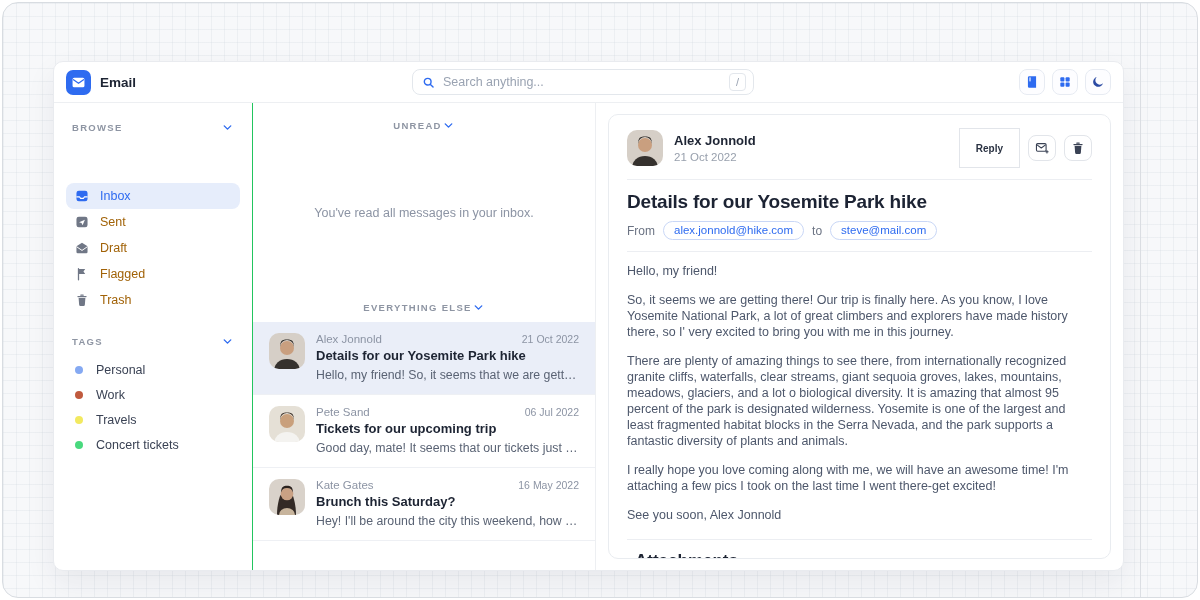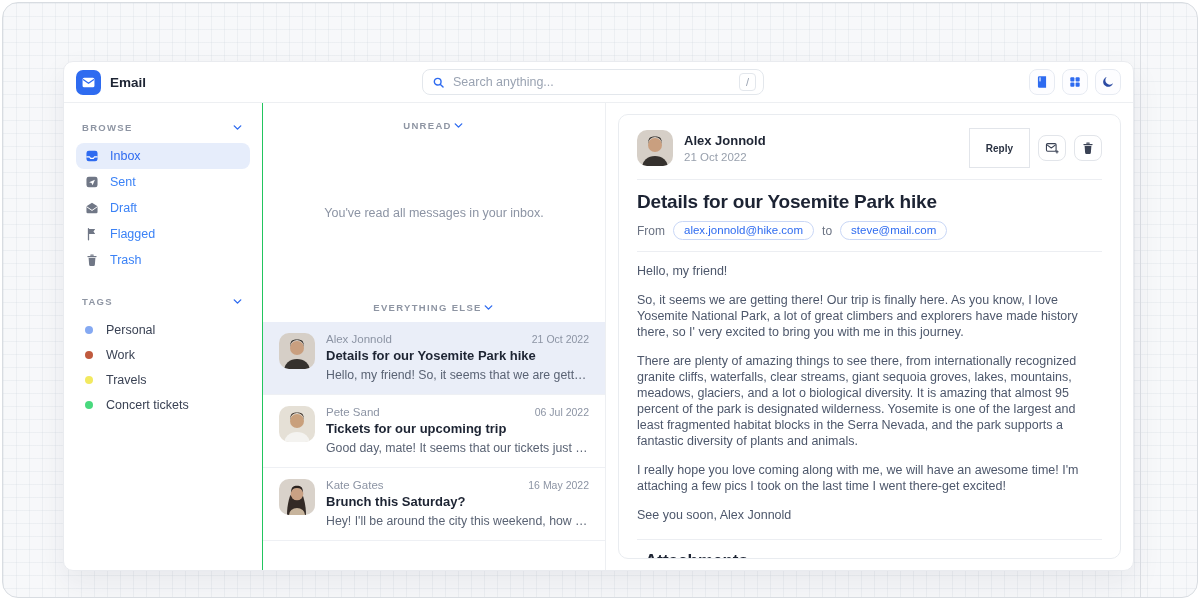--- a/index.html
+++ b/index.html
@@ -4,21 +4,21 @@
 <style>
   * { margin:0; padding:0; box-sizing:border-box; }
   html,body { width:1200px; height:600px; font-family:"Liberation Sans", sans-serif; background:#fff; }
   .frame { position:absolute; inset:2px; border:1px solid #d8dce1; border-radius:16px; overflow:hidden;
            background-color:#f7f8fa;
            background-image:linear-gradient(rgba(210,216,224,.28) 1px, transparent 1px),
                             linear-gradient(90deg, rgba(210,216,224,.28) 1px, transparent 1px);
            background-size:13px 13px; }
   .frame-vline { position:absolute; left:1137px; top:0; bottom:0; width:1px; background:#dcdfe4; }
 
-  .app { position:absolute; left:60px; top:58px; width:1071px; height:510px; background:#fff;
+  .app { position:absolute; left:50px; top:58px; width:1071px; height:510px; background:#fff;
          border:1px solid #e9ebef; border-radius:10px; box-shadow:0 12px 30px rgba(25,35,60,.07);
          display:flex; flex-direction:column; overflow:hidden; }
 
   
   .topbar { height:41px; border-bottom:1px solid #edeff2; display:flex; align-items:center; padding:0 12px; flex:none; }
   .brand { display:flex; align-items:center; gap:9px; width:188px; }
   .logo { width:25px; height:25px; border-radius:7px; background:#2e6bf0; display:flex; align-items:center; justify-content:center; }
   .logo svg { width:15px; height:15px; }
   .brand-name { font-size:13.5px; font-weight:700; color:#1d2433; }
   .searchbox { display:flex; align-items:center; gap:8px; width:342px; height:26px; border:1px solid #e3e7ec;
@@ -34,24 +34,24 @@
   .tb-btn svg { width:14px; height:14px; }
 
   .content { display:flex; flex:1; min-height:0; }
 
   
   .sidebar { width:199px; border-right:1px solid #22c55e; padding:4px 12px; flex:none; }
   .sec-head { display:flex; align-items:center; justify-content:space-between; padding:14px 6px 9px; }
   .sec-label { font-size:9.5px; font-weight:700; letter-spacing:1.3px; color:#8e95a3; }
   .chev { width:13px; height:13px; cursor:pointer; }
   .side-item { display:flex; align-items:center; gap:11px; height:26px; padding:0 9px; border-radius:8px;
-               cursor:pointer; color:#3b82f6; }
+               cursor:pointer; color:#a16207; }
   .side-item svg { width:14px; height:14px; color:#707786; flex:none; }
   .side-item .lbl { font-size:12.5px; font-weight:500; }
-  .side-item.active { background:#e6edfb; color:#2e6bf0; }
+  .side-item.active { background:#e6edfb; color:#2e6bf0;margin-top:40px; }
   .side-item.active svg { color:#2e6bf0; }
   .tag-item { display:flex; align-items:center; gap:13px; height:25px; padding:0 9px; cursor:pointer; }
   .tag-dot { width:8px; height:8px; border-radius:50%; flex:none; }
   .tag-item .lbl { font-size:12.5px; font-weight:500; color:#3a4254; }
 
   
   .maillist { width:343px; border-right:1px solid #edeff2; flex:none; display:flex; flex-direction:column; }
   .ml-head { display:flex; align-items:center; justify-content:center; padding:16px 16px 8px; }
   .empty-msg { height:145px; display:flex; align-items:center; justify-content:center; font-size:12.5px; color:#8c94a4; }
   .mailitem { display:flex; gap:11px; padding:11px 16px 12px; cursor:pointer; border-top:1px solid #eef0f4; }

